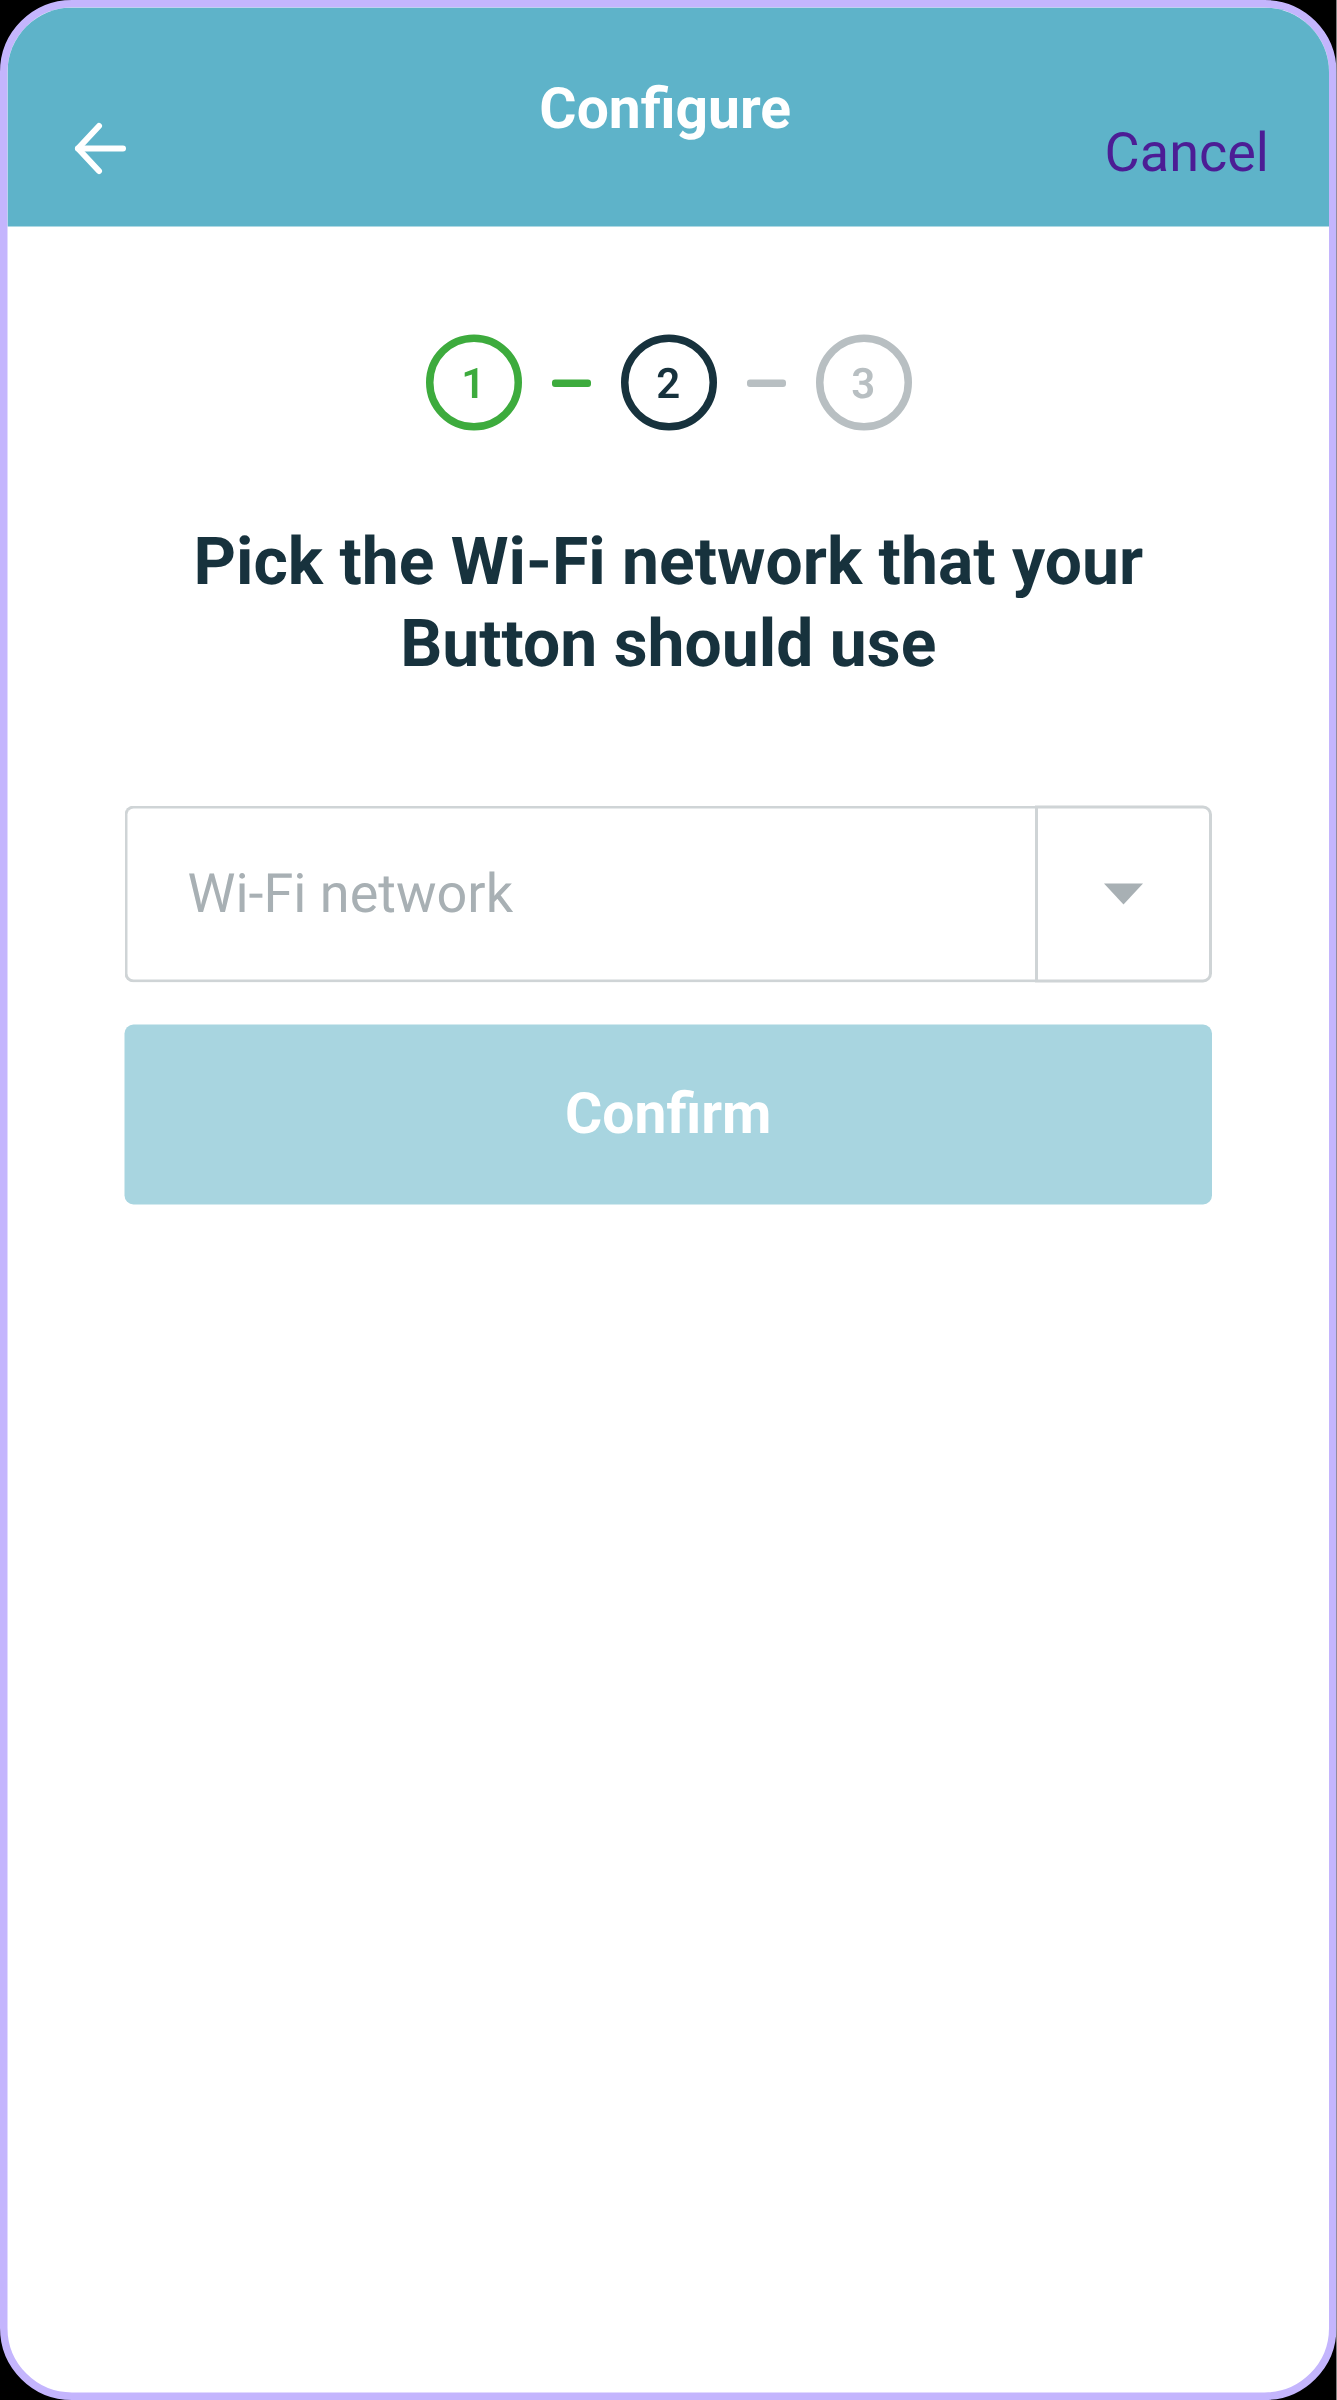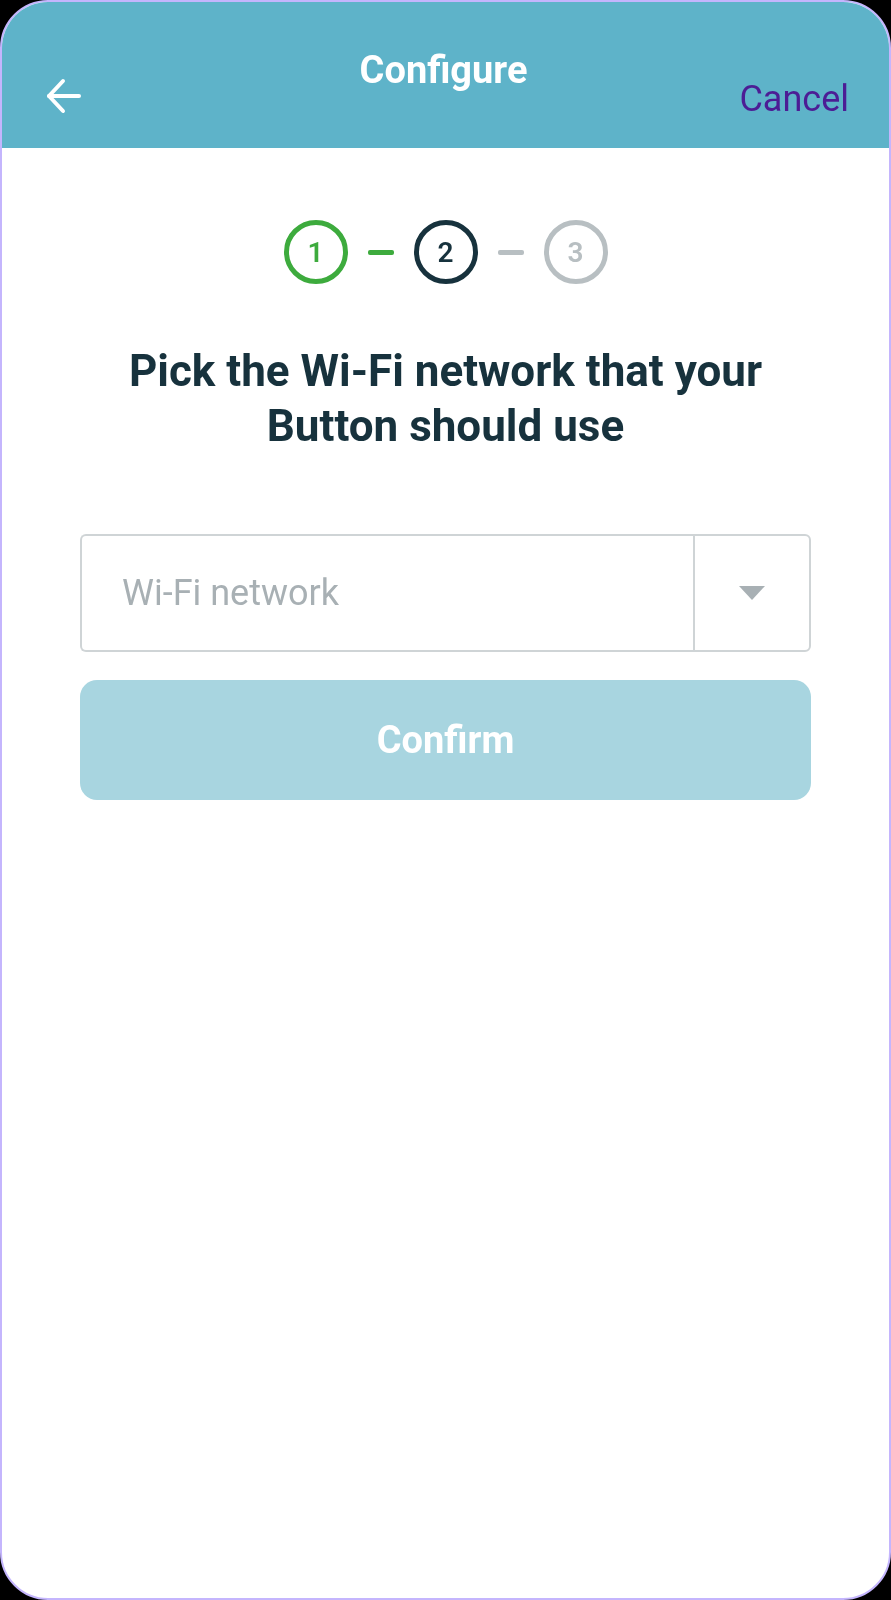--- a/index.html
+++ b/index.html
@@ -13,21 +13,21 @@
       width: 891px;
       height: 1600px;
       overflow: hidden;
     }
     .device-frame {
       width: 891px;
       height: 1600px;
       background: #fff;
       border-radius: 48px;
       overflow: hidden;
-      border: 2px solid #c4b5fd;
+      border: 5px solid #c4b5fd;
       position: relative;
     }
     .header {
       background: #5eb3c9;
       height: 146px;
       display: flex;
       align-items: flex-end;
       justify-content: space-between;
       padding: 0 40px 28px 36px;
       color: #fff;
@@ -162,21 +162,21 @@
     }
     .dropdown-btn svg {
       width: 32px;
       height: 20px;
     }
     .confirm-button {
       width: 100%;
       height: 120px;
       background: #a8d5e0;
       border: none;
-      border-radius: 17px;
+      border-radius: 6px;
       font-size: 38px;
       font-weight: 700;
       color: #fff;
       cursor: pointer;
       font-family: inherit;
     }
   </style>
 </head>
 <body>
 

